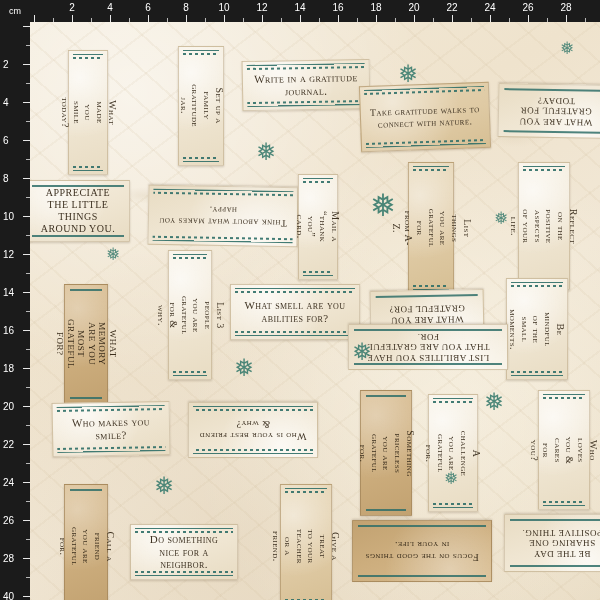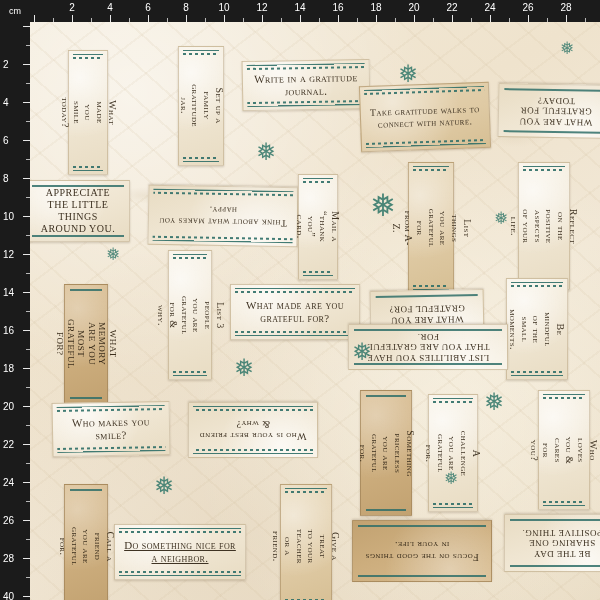--- a/index.html
+++ b/index.html
@@ -323,21 +323,21 @@
         <div class="tag p-cream deco-tb" style="left: 488px; top: 140px; width: 52px; height: 128px; transform: rotate(0deg);">
           <span class="txt sc" style="font-size: 10px; transform: rotate(90deg); display: inline-block; width: 110px; white-space: normal;">Reflect on the positive aspects of your life.</span>
         </div>
         <div class="tag p-kraft deco-rule" style="left: 34px; top: 262px; width: 44px; height: 120px; transform: rotate(0deg);">
           <span class="txt caps" style="font-size: 9px; transform: rotate(90deg); display: inline-block; width: 102px; white-space: normal;">What memory are you most grateful for?</span>
         </div>
         <div class="tag p-cream deco-tb" style="left: 138px; top: 228px; width: 44px; height: 130px; transform: rotate(0deg);">
           <span class="txt sc" style="font-size: 10px; transform: rotate(90deg); display: inline-block; width: 112px; white-space: normal;">List 3 people you are grateful for &amp; why.</span>
         </div>
         <div class="tag p-cream deco-tb" style="left: 200px; top: 262px; width: 130px; height: 56px; transform: rotate(0deg);">
-          <span class="txt sc" style="font-size: 11px;">What made are you grateful for?</span>
+          <span class="txt sc" style="font-size: 11px;">What smell are you abilities for?</span>
         </div>
         <div class="tag p-cream deco-rule" style="left: 340px; top: 268px; width: 114px; height: 48px; transform: rotate(-1deg) rotate(180deg);">
           <span class="txt caps" style="font-size: 9px;">What are you grateful for?</span>
         </div>
         <div class="tag p-cream deco-tb" style="left: 476px; top: 256px; width: 62px; height: 102px; transform: rotate(0deg);">
           <span class="txt sc" style="font-size: 10px; transform: rotate(90deg); display: inline-block; width: 84px; white-space: normal;">Be mindful of the small moments.</span>
         </div>
         <div class="tag p-cream deco-rule" style="left: 318px; top: 302px; width: 160px; height: 46px; transform: rotate(0deg) rotate(180deg);">
           <span class="txt caps" style="font-size: 9px;">List abilities you have that you are grateful for.</span>
         </div>
@@ -352,21 +352,21 @@
         </div>
         <div class="tag p-cream deco-tb" style="left: 398px; top: 372px; width: 50px; height: 118px; transform: rotate(0deg);">
           <span class="txt sc" style="font-size: 10px; transform: rotate(90deg); display: inline-block; width: 100px; white-space: normal;">A challenge you are grateful for.</span>
         </div>
         <div class="tag p-cream deco-tb" style="left: 508px; top: 368px; width: 52px; height: 120px; transform: rotate(0deg);">
           <span class="txt sc" style="font-size: 10px; transform: rotate(90deg); display: inline-block; width: 102px; white-space: normal;">Who loves you &amp; cares for you?</span>
         </div>
         <div class="tag p-kraft deco-rule" style="left: 34px; top: 462px; width: 44px; height: 124px; transform: rotate(0deg);">
           <span class="txt sc" style="font-size: 10px; transform: rotate(90deg); display: inline-block; width: 106px; white-space: normal;">Call a friend you are grateful for.</span>
         </div>
-        <div class="tag p-cream deco-tb" style="left: 84px; top: 502px; width: 132px; height: 56px; transform: rotate(0deg); text-decoration: underline;">
+        <div class="tag p-cream deco-tb" style="left: 100px; top: 502px; width: 108px; height: 56px; transform: rotate(0deg);">
           <span class="txt sc" style="font-size: 11px;">Do something nice for a neighbor.</span>
         </div>
         <div class="tag p-tan deco-tb" style="left: 250px; top: 462px; width: 52px; height: 124px; transform: rotate(0deg);">
           <span class="txt sc" style="font-size: 10px; transform: rotate(90deg); display: inline-block; width: 106px; white-space: normal;">Give a treat to your teacher or a friend.</span>
         </div>
         <div class="tag p-kraft deco-rule" style="left: 322px; top: 498px; width: 140px; height: 62px; transform: rotate(0deg) rotate(180deg);">
           <span class="txt sc" style="font-size: 10px;">Focus on the good things in your life.</span>
         </div>
         <div class="tag p-cream deco-rule" style="left: 474px; top: 492px; width: 116px; height: 58px; transform: rotate(0deg) rotate(180deg);">
           <span class="txt caps" style="font-size: 9px;">Be the day sharing one positive thing.</span>

